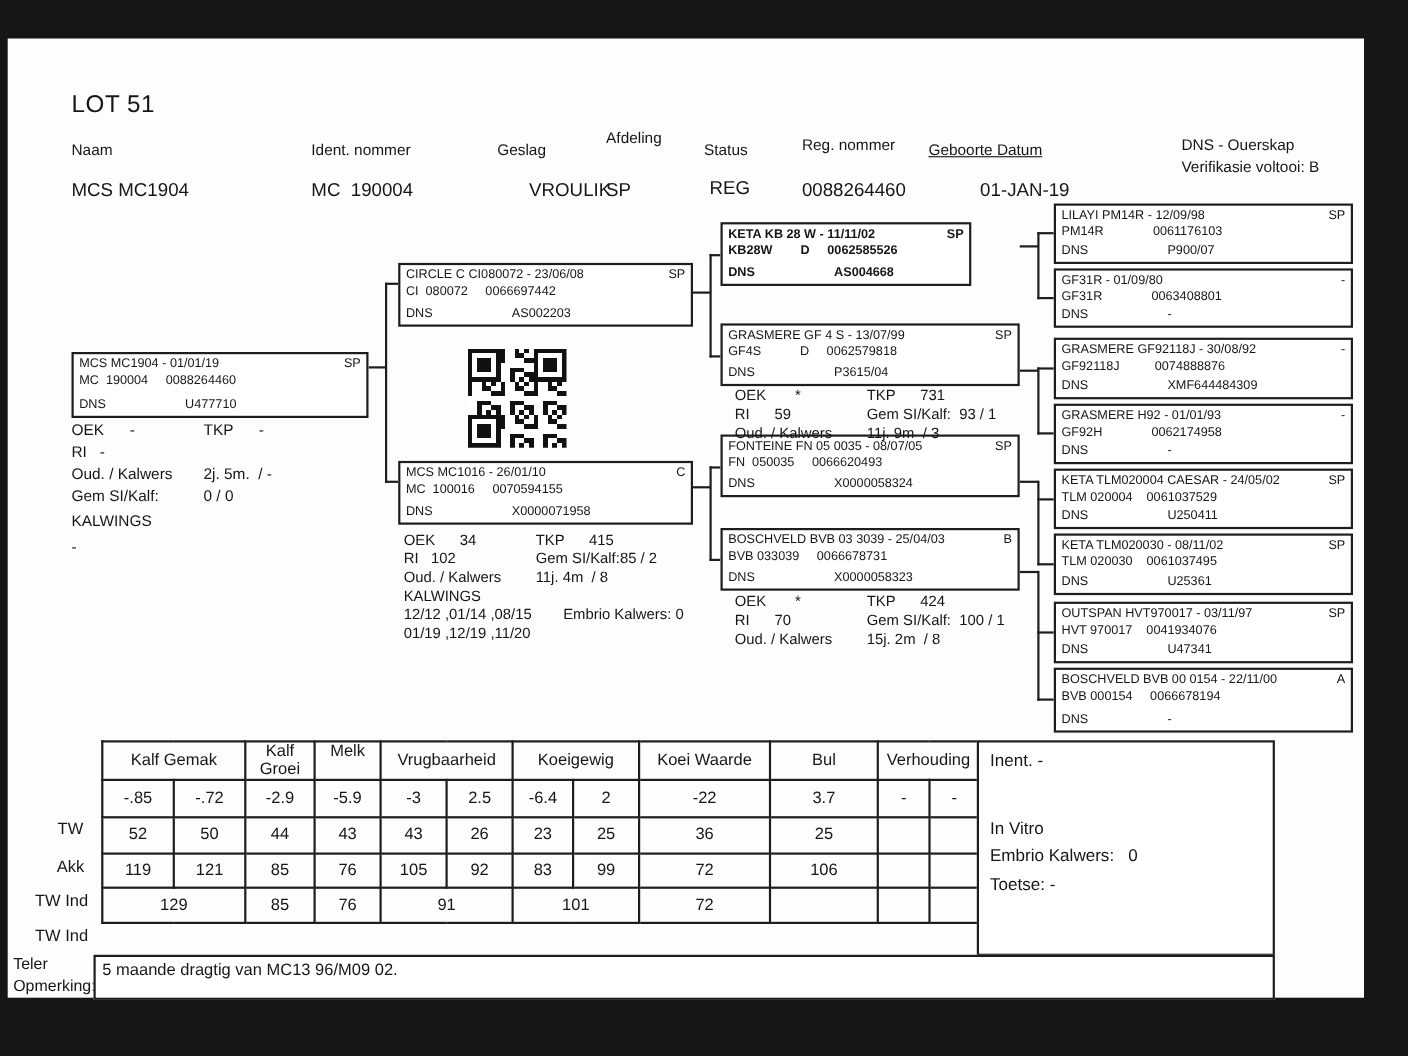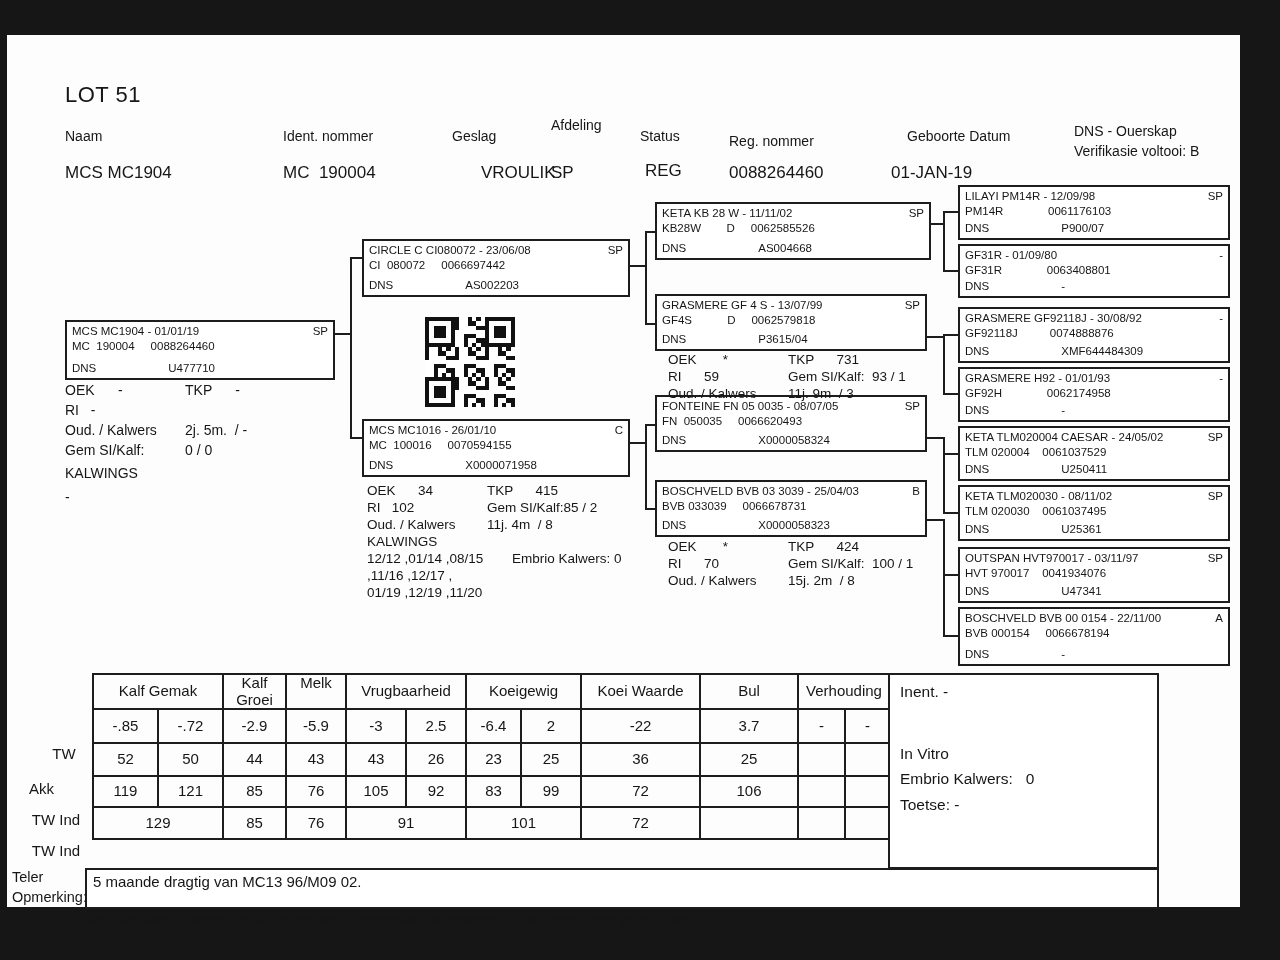--- a/index.html
+++ b/index.html
@@ -40,22 +40,22 @@
 <div id="stage">
 <div id="page">
 
   <div class="abs h-lot" style="left:58px;top:47px;">LOT 51</div>
 
   <div class="abs h-col" style="left:58px;top:93px;">Naam</div>
   <div class="abs h-col" style="left:276px;top:93px;">Ident. nommer</div>
   <div class="abs h-col" style="left:445px;top:93px;">Geslag</div>
   <div class="abs h-col" style="left:544px;top:82px;">Afdeling</div>
   <div class="abs h-col" style="left:633px;top:93px;">Status</div>
-  <div class="abs h-col" style="left:722px;top:98px;text-align:center;">Reg. nommer</div>
-  <div class="abs h-col" style="left:900px;top:93px;">Geboorte Datum</div>
+  <div class="abs h-col" style="left:722px;top:88px;text-align:center;">Reg. nommer</div>
+  <div class="abs h-col" style="left:837px;top:93px;text-decoration:underline;">Geboorte Datum</div>
   <div class="abs h-col" style="left:1067px;top:88px;">DNS - Ouerskap</div>
   <div class="abs h-col" style="left:1067px;top:108px;">Verifikasie voltooi:  B</div>
 
   <div class="abs h-val" style="left:58px;top:128px;">MCS MC1904</div>
   <div class="abs h-val" style="left:276px;top:128px;white-space:pre;">MC  190004</div>
   <div class="abs h-val" style="left:451px;top:128px;margin-left:23px;">VROULIK</div>
   <div class="abs h-val" style="left:544px;top:128px;">SP</div>
   <div class="abs h-val" style="left:638px;top:126px;">REG</div>
   <div class="abs h-val" style="left:722px;top:128px;">0088264460</div>
   <div class="abs h-val" style="left:884px;top:128px;">01-JAN-19</div>
@@ -106,21 +106,21 @@
     <div>CI  080072     0066697442</div>
     <div class="pb-dns"><span>DNS</span><span class="v">AS002203</span></div>
   </div>
 
   <div class="pbox" style="left:355px;top:384px;width:268px;height:58px;">
     <div class="pb-top"><span>MCS MC1016 - 26/01/10</span><span>C</span></div>
     <div>MC  100016     0070594155</div>
     <div class="pb-dns"><span>DNS</span><span class="v">X0000071958</span></div>
   </div>
 
-  <div class="pbox" style="left:648px;top:167px;width:276px;height:58px;">
+  <div class="pbox" style="left:648px;top:167px;width:228px;height:58px;font-weight:bold;">
     <div class="pb-top"><span>KETA KB 28 W - 11/11/02</span><span>SP</span></div>
     <div>KB28W        D     0062585526</div>
     <div class="pb-dns"><span>DNS</span><span class="v">AS004668</span></div>
   </div>
 
   <div class="pbox" style="left:648px;top:259px;width:272px;height:57px;">
     <div class="pb-top"><span>GRASMERE GF 4 S - 13/07/99</span><span>SP</span></div>
     <div>GF4S           D     0062579818</div>
     <div class="pb-dns"><span>DNS</span><span class="v">P3615/04</span></div>
   </div>
@@ -316,38 +316,37 @@
     <div class="statline" style="margin-top:3px;"><span class="a">KALWINGS</span><span></span></div>
     <div class="statline" style="margin-top:4px;"><span class="a">-</span><span></span></div>
   </div>
 
   <div class="stats st-sm" style="left:360px;top:447px;width:300px;">
     <div class="statline"><span class="a">OEK      34</span><span>TKP      415</span></div>
     <div class="statline"><span class="a">RI   102</span><span>Gem SI/Kalf:85 / 2</span></div>
     <div class="statline"><span class="a">Oud. / Kalwers</span><span>11j. 4m  / 8</span></div>
     <div class="statline"><span class="a">KALWINGS</span><span></span></div>
     <div class="statline"><span class="a" style="flex-basis:145px;width:145px;">12/12 ,01/14 ,08/15</span><span>Embrio Kalwers: 0</span></div>
-    <div class="statline"><span class="a">,11/16 ,12/17 ,</span><span></span></div>
     <div class="statline"><span class="a">01/19 ,12/19 ,11/20</span><span></span></div>
   </div>
 
   <div class="stats st-sm" style="left:661px;top:316px;width:270px;">
     <div class="statline"><span class="a">OEK       *</span><span>TKP      731</span></div>
     <div class="statline"><span class="a">RI      59</span><span>Gem SI/Kalf:  93 / 1</span></div>
     <div class="statline"><span class="a">Oud. / Kalwers</span><span>11j. 9m  / 3</span></div>
   </div>
 
   <div class="stats st-sm" style="left:661px;top:503px;width:270px;">
     <div class="statline"><span class="a">OEK       *</span><span>TKP      424</span></div>
     <div class="statline"><span class="a">RI      70</span><span>Gem SI/Kalf:  100 / 1</span></div>
     <div class="statline"><span class="a">Oud. / Kalwers</span><span>15j. 2m  / 8</span></div>
   </div>
 
   <div class="rowlab" style="left:22px;top:710px;text-align:center;">TW</div>
-  <div class="rowlab" style="left:22px;top:745px;">Akk</div>
+  <div class="rowlab" style="left:22px;top:745px;text-align:center;">Akk</div>
   <div class="rowlab" style="left:14px;top:776px;text-align:center;">TW Ind</div>
   <div class="rowlab" style="left:14px;top:807px;text-align:center;">TW Ind</div>
 
   <table class="idx">
     <colgroup>
           <col style="width:65px">
           <col style="width:65px">
           <col style="width:63px">
           <col style="width:60px">
           <col style="width:60px">

